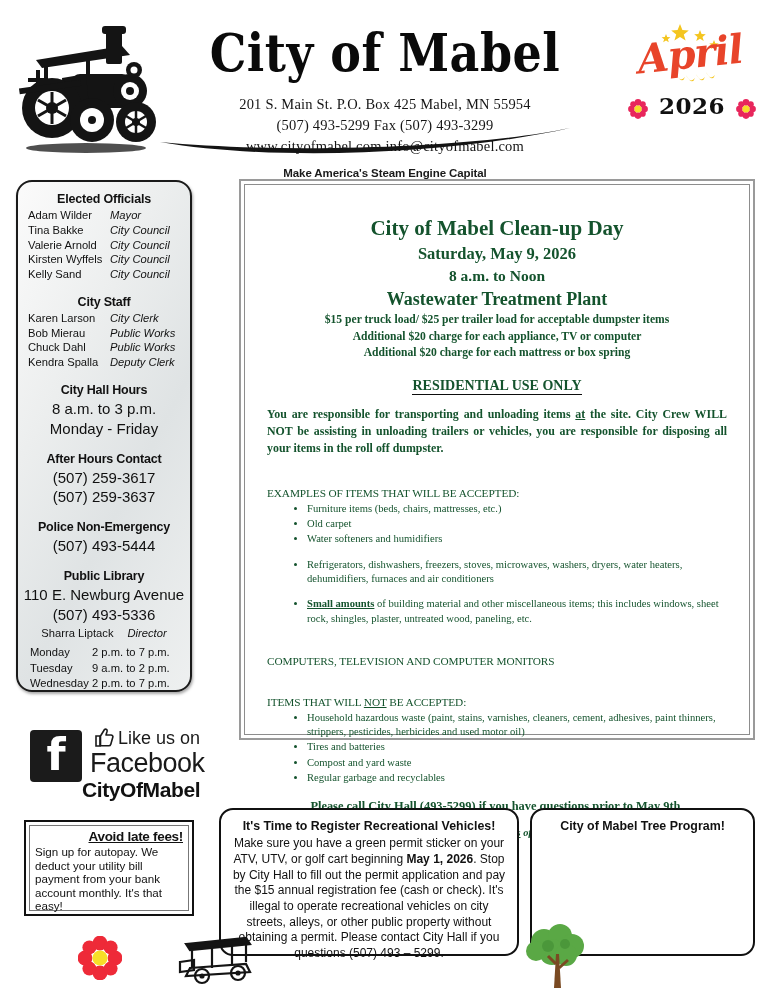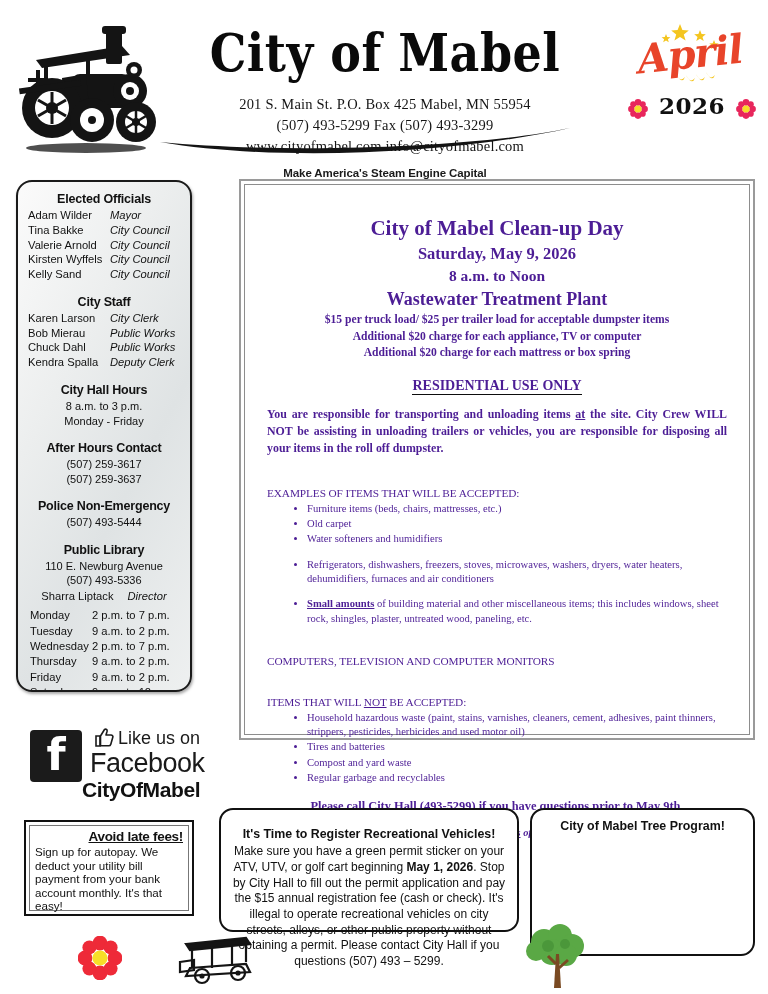--- a/index.html
+++ b/index.html
@@ -78,42 +78,42 @@
     box-sizing:border-box;
   }
   .sb-head{
     text-align:center;font-weight:bold;font-size:12.5px;color:#111;
     margin:4px 0 2px 0;letter-spacing:-0.2px;
   }
   .sb-rows{padding:0 10px;}
   .sb-row{display:flex;font-size:11.2px;line-height:1.32;color:#111;}
   .sb-row .nm{width:82px;flex:0 0 82px;white-space:nowrap;}
   .sb-row .rl{font-style:italic;white-space:nowrap;}
-  .sb-center{text-align:center;font-size:11px;line-height:1.32;color:#111;}
+  .sb-center{text-align:center;font-size:15px;line-height:1.32;color:#111;}
   .sb-gap{height:9px;}
   .sb-gap-sm{height:5px;}
   .lib-row{display:flex;font-size:11.2px;line-height:1.37;color:#111;padding-left:12px;}
   .lib-row .d{width:62px;flex:0 0 62px;}
   .lib-row .h{white-space:nowrap;}
 
   
   .flyer{
     position:absolute;left:239px;top:179px;width:516px;height:561px;
     background:#fff;
     border:2px solid #9a9a9a;
     box-sizing:border-box;
     padding:3px;
   }
   .flyer-inner{
     width:100%;height:100%;
     border:1.5px solid #8d8d8d;
     box-sizing:border-box;
     padding:20px 22px 10px 22px;
     font-family:"Liberation Serif", serif;
-    color:#4c1d95;
+    color:#14532d;
   }
   .f-t1{text-align:center;font-weight:bold;font-size:21px;line-height:1.3;margin-top:10px;}
   .f-t2{text-align:center;font-weight:bold;font-size:16.5px;line-height:1.4;}
   .f-t3{text-align:center;font-weight:bold;font-size:15.5px;line-height:1.4;}
   .f-t4{text-align:center;font-weight:bold;font-size:18px;line-height:1.4;}
   .f-fee{text-align:center;font-weight:bold;font-size:11.6px;line-height:1.42;}
   .f-res{
     text-align:center;font-weight:bold;font-size:14px;
     margin-top:16px;margin-bottom:12px;
   }
@@ -161,21 +161,21 @@
 
   
   .note-box{
     position:absolute;
     border:2.5px solid #111;
     border-radius:14px;
     background:#fff;
     box-sizing:border-box;
     text-align:center;
   }
-  .note-rv{left:219px;top:808px;width:300px;height:124px;padding:16px 10px 0 10px;}
+  .note-rv{left:219px;top:808px;width:300px;height:148px;padding:8px 10px 0 10px;}
   .note-tree{left:530px;top:808px;width:225px;height:148px;padding:8px 10px 0 10px;}
   .note-h{font-weight:bold;font-size:12.4px;line-height:1.3;margin-bottom:2px;color:#111;}
   .note-b{font-size:12px;line-height:1.31;color:#111;}
   .note-tree .note-b{font-size:12.6px;line-height:1.35;}
   .note-b b{font-weight:bold;}
 
   
   .cart{position:absolute;left:176px;top:928px;width:86px;height:58px;}
   .tree-art{position:absolute;left:520px;top:920px;width:74px;height:70px;}
   .flower-bl{position:absolute;left:78px;top:936px;width:44px;height:44px;}

